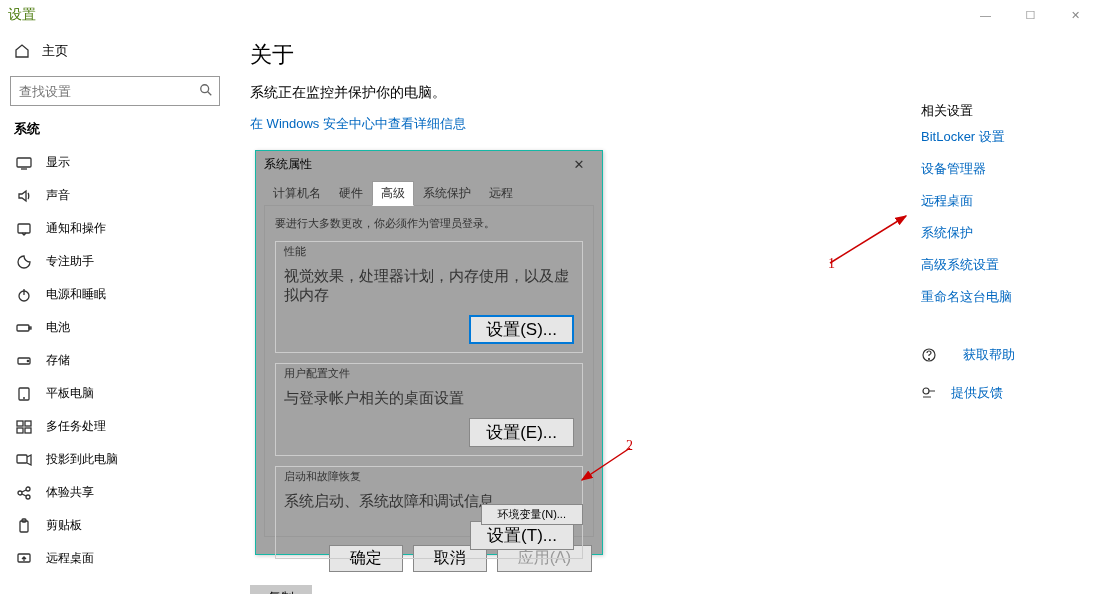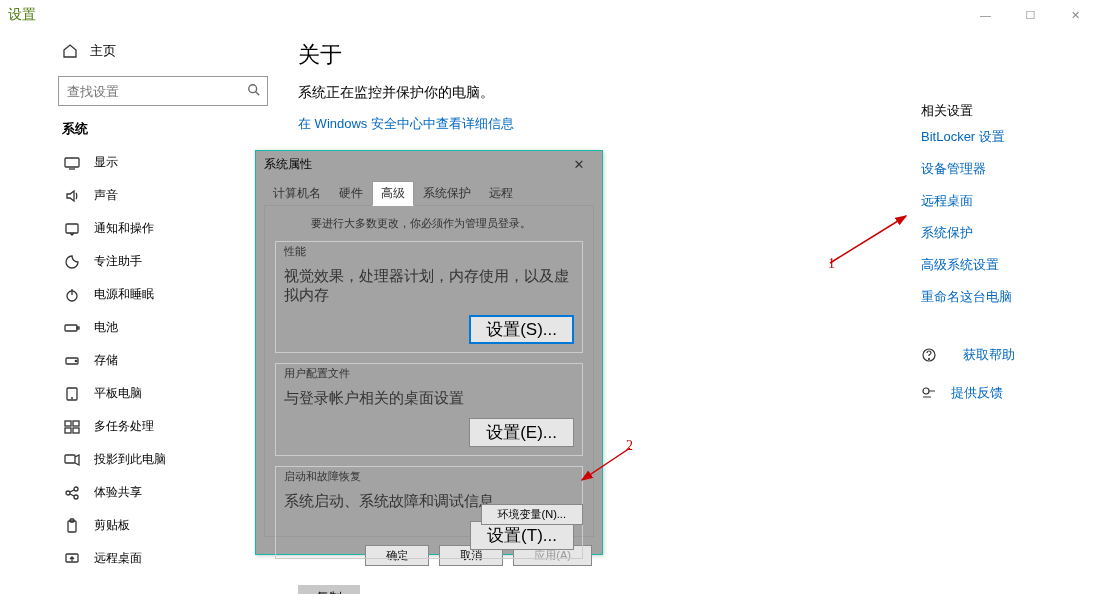--- a/index.html
+++ b/index.html
@@ -3,21 +3,21 @@
 <meta charset="utf-8">
 <style>
   * { box-sizing: border-box; margin: 0; padding: 0; font-family: "Microsoft YaHei", "Segoe UI", sans-serif; }
   body { width: 1106px; height: 594px; background: #fff; overflow: hidden; position: relative; }
   
   .titlebar { display: flex; align-items: center; height: 30px; padding: 0 8px; }
   .titlebar .title { font-size: 14px; color: #4d7c0f; font-family: Liberation Mono, monospace; }
   .titlebar .window-controls { margin-left: auto; display: flex; }
   .titlebar .window-controls div { width: 45px; height: 30px; display: flex; align-items: center; justify-content: center; color: #888; font-size: 11px; }
   
-  .main { display: flex; height: calc(100% - 30px); padding-left: 48px; }
+  .main { display: flex; height: calc(100% - 30px); }
   
   .sidebar { width: 230px; padding: 6px 10px 0 10px; }
   .home-row { display: flex; align-items: center; gap: 12px; padding: 6px 4px; font-size: 13px; color: #000; }
   .search-box { display: flex; align-items: center; border: 1px solid #999; height: 30px; margin-top: 10px; padding: 0 4px 0 8px; }
   .search-box input { border: none; outline: none; flex: 1; font-size: 13px; }
   .search-box .sicon { color: #666; font-size: 14px; padding: 0 4px; }
   .section-title { font-size: 13px; font-weight: 600; margin: 14px 0 8px 4px; }
   .nav-item { display: flex; align-items: center; gap: 14px; padding: 8px 6px; font-size: 12px; color: #000; }
   .nav-item svg { width: 16px; height: 16px; stroke: #333; fill: none; stroke-width: 1.3; }
   
@@ -34,29 +34,29 @@
   .rightcol .ricon-row svg { width: 16px; height: 16px; }
   
   
   .dialog { position: absolute; left: 255px; top: 150px; width: 348px; height: 405px; background: #a3a3a3; border: 1px solid #14b8a6; box-shadow: 1px 1px 4px rgba(0,0,0,0.2); }
   .dlg-title { display: flex; align-items: center; height: 26px; padding: 0 8px; font-size: 12px; }
   .dlg-close { margin-left: auto; width: 30px; text-align: center; font-size: 13px; color: #333; }
   .tabstrip { display: flex; padding: 4px 8px 0 8px; font-size: 12px; }
   .tab { padding: 3px 8px; border: 1px solid transparent; color: #333; }
   .tab.active { border: 1px solid #999; border-bottom: 1px solid #fff; background: #fff; position: relative; z-index: 2; }
   .tab-body { border: 1px solid #999; margin: -1px 8px 0 8px; padding: 10px 10px 8px 10px; height: 332px; position: relative; }
-  .admin-note { font-size: 11px; color: #333; margin-bottom: 10px; margin-left: 36px; }
+  .admin-note { font-size: 11px; color: #333; margin-bottom: 10px; }
   .groupbox { border: 1px solid #ccc; padding: 4px 8px 8px 8px; margin-bottom: 10px; position: relative; }
   .group-title { font-size: 11px; color: #333; position: relative; top: -2px; }
   .group-desc { font-size: 15px; color: #333; margin: 6px 0 10px 0; }
   .gb-btn { display: block; margin-left: auto; font-size: 17px; padding: 2px 16px; border: 1px solid #888; background: #e6e6e6; }
   .gb-btn.primary { border: 2px solid #0078d7; padding: 1px 15px; }
   .env-btn { position: absolute; right: 10px; bottom: 11px; font-size: 11px; padding: 2px 16px; border: 1px solid #888; background: #e6e6e6; }
   .dlg-footer { display: flex; justify-content: flex-end; gap: 10px; padding: 8px 10px; }
-  .dlg-footer button { font-size: 11px; padding: 2px 20px; border: 1px solid #888; background: #e6e6e6; }
+  .dlg-footer button { font-size: 16px; padding: 2px 20px; border: 1px solid #888; background: #e6e6e6; }
   .dlg-footer button.disabled { color: #999; }
   
   .annot { position: absolute; pointer-events: none; }
   .annot-num { color: #cc0000; font-size: 14px; font-family: serif; }
 </style>
 </head>
 <body>
 
 <div class="titlebar">
   <span class="title">设置</span>

